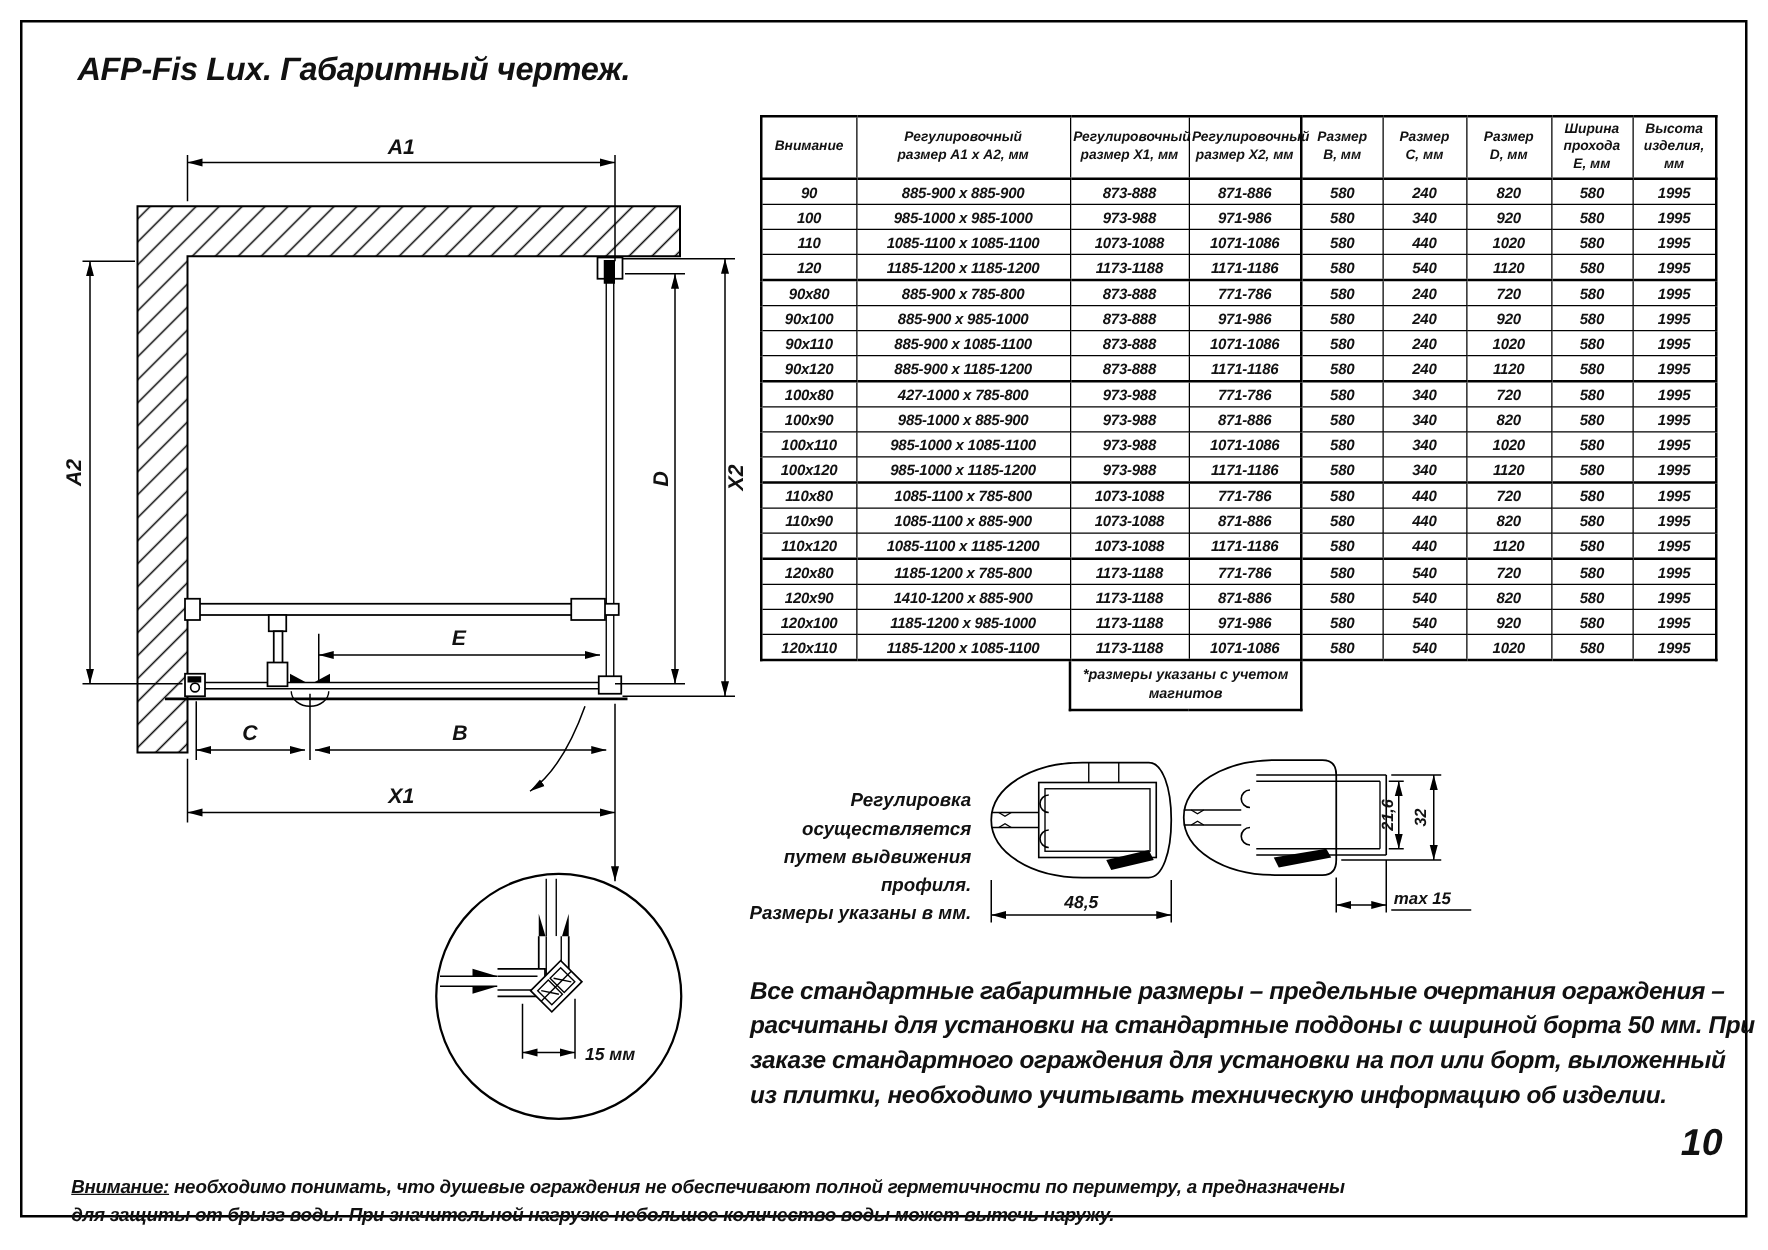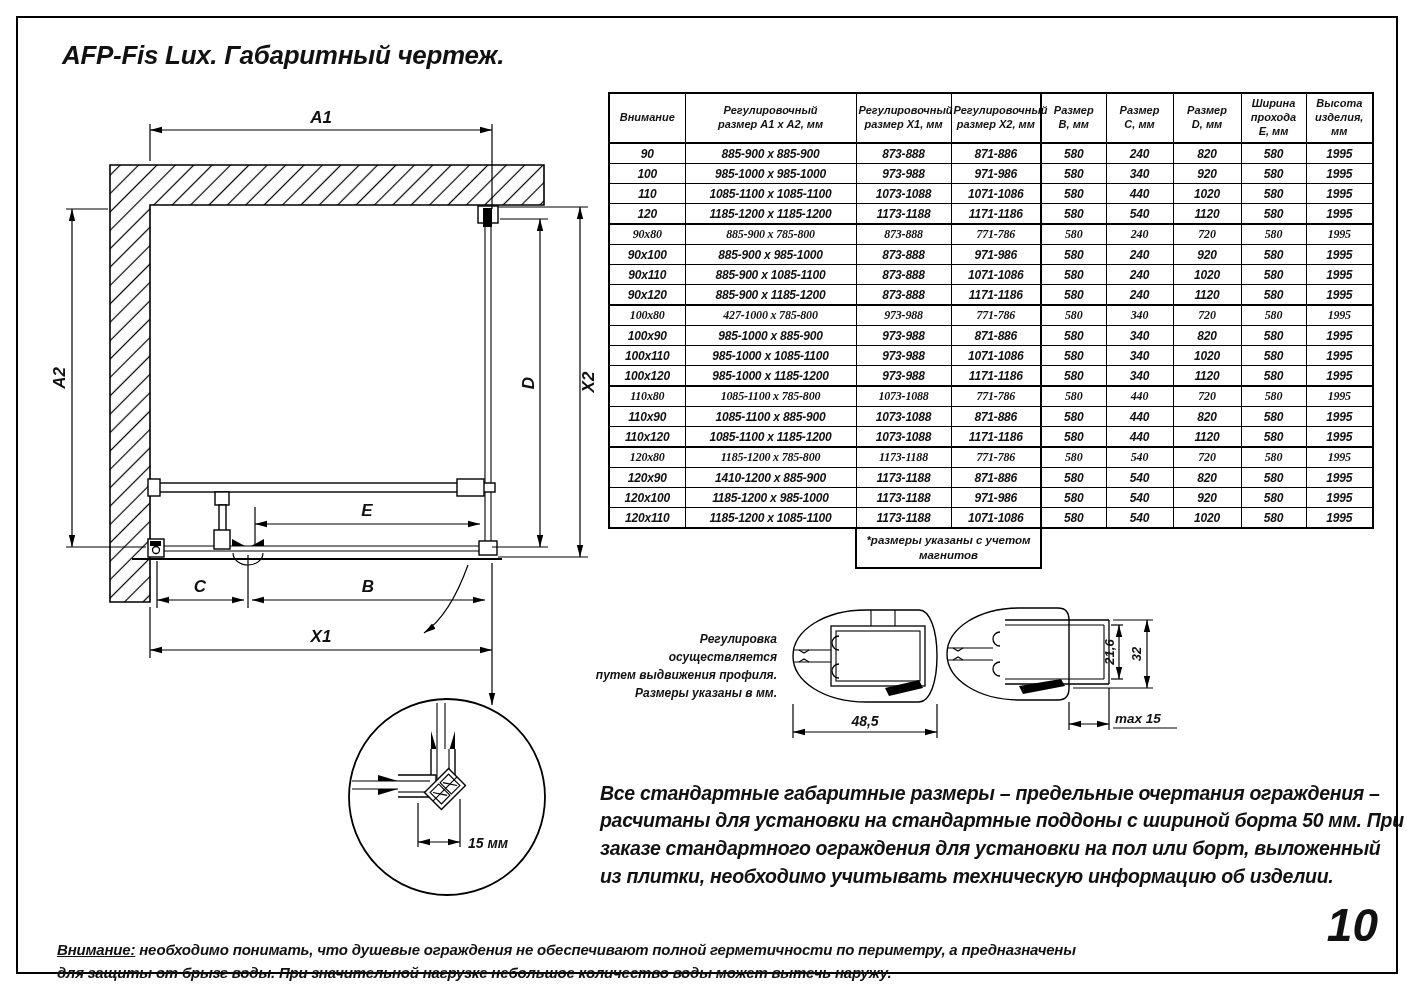--- a/index.html
+++ b/index.html
@@ -9,32 +9,32 @@
   
   .size-table{position:absolute;left:590px;top:74px;border-collapse:collapse;table-layout:fixed;width:766px;
     font-style:italic;font-weight:bold;text-align:center;}
   .size-table th{border:1px solid #000;border-top-width:2px;border-bottom-width:2px;font-size:11px;height:48px;
     white-space:pre-line;line-height:1.25;padding:0 2px;font-style:italic;}
   .size-table tbody td{border:1px solid #000;font-size:12px;height:19px;padding:0 2px;letter-spacing:-.2px;}
   .size-table th:first-child,.size-table tbody td:first-child{border-left-width:2px;}
   .size-table th:last-child,.size-table tbody td:last-child{border-right-width:2px;}
   .size-table th:nth-child(4),.size-table tbody td:nth-child(4){border-right-width:2px;}
   .size-table tbody tr:last-child td{border-bottom-width:2px;}
-  .size-table tbody tr.group-start td{border-top-width:2px;font-family:Liberation Serif, serif;}
+  .size-table tbody tr.group-start td{border-top-width:2px;}
   .size-table tfoot td{border:none;text-align:center;}
   .size-table tfoot td.footnote{border:2px solid #000;border-top:none;font-size:11.5px;height:34px;line-height:1.3;padding:2px 6px;}
   
-  .adj-note{position:absolute;left:577px;top:612px;width:182px;text-align:right;font-size:12px;
+  .adj-note{position:absolute;left:577px;top:612px;width:182px;text-align:right;font-size:15px;
     font-weight:bold;font-style:italic;line-height:1.5;white-space:pre-line;}
   .body-text{position:absolute;left:582px;top:742px;width:810px;font-size:19.5px;font-weight:bold;font-style:italic;
     line-height:1.42;white-space:pre-line;letter-spacing:-.3px;}
   .warning{position:absolute;left:39px;top:905px;width:1100px;font-size:15px;font-weight:bold;font-style:italic;
     line-height:1.55;white-space:pre-line;letter-spacing:-.2px;}
   .warning .wlabel{text-decoration:underline;}
-  .page-num{position:absolute;left:1230px;top:880px;width:130px;text-align:right;font-size:46px;font-weight:bold;font-style:italic;}
+  .page-num{position:absolute;left:1230px;top:880px;width:130px;text-align:right;font-size:30px;font-weight:bold;font-style:italic;}
   
   svg{position:absolute;overflow:visible;}
   .plan{left:14px;top:79px;}
   .profiles{left:749px;top:562px;}
   .ln{stroke:#000;stroke-width:1.3;fill:none;}
   .thin{stroke:#000;stroke-width:1.1;fill:none;}
   .dim{stroke:#000;stroke-width:1.2;fill:none;}
   .thick{stroke:#000;stroke-width:2.2;fill:none;}
   .fw{fill:#fff;stroke:#000;stroke-width:1.4;}
   .fb{fill:#000;stroke:none;}

